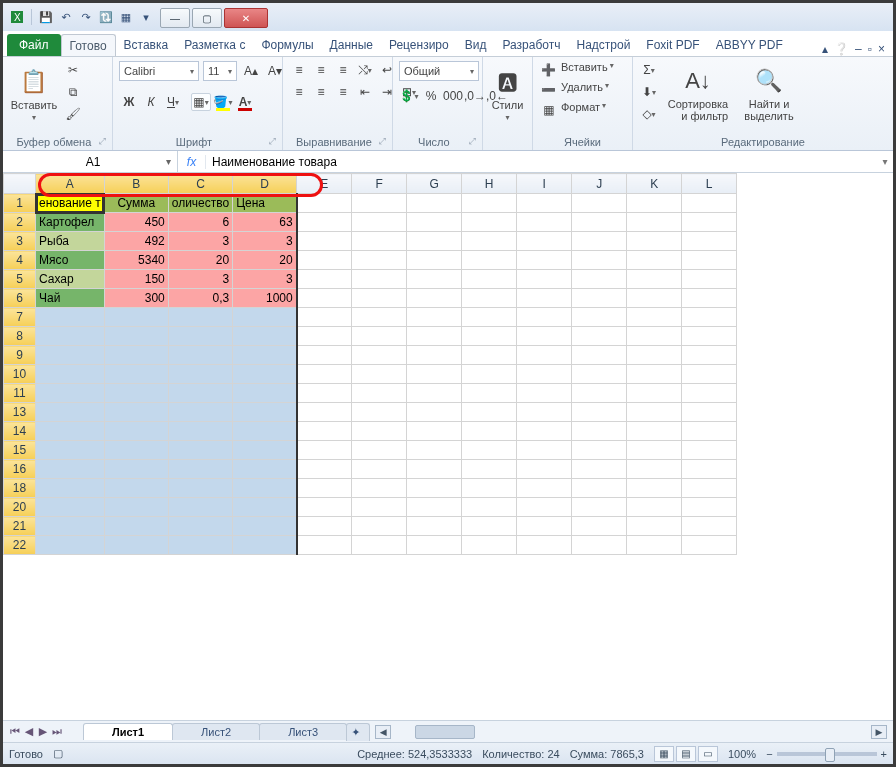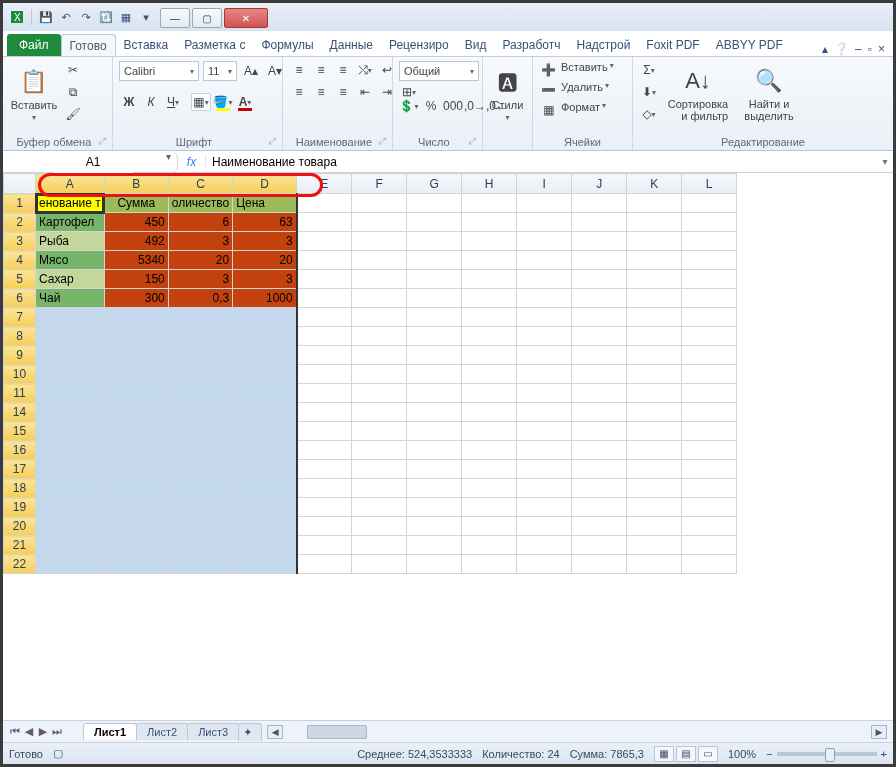--- a/index.html
+++ b/index.html
@@ -41,21 +41,21 @@
 .sm.boxed { border: 1px solid #c7d2de; background: #fbfdff; border-radius: 2px; }
 .row3 { display: flex; gap: 2px; }
 
 .font-row { display: flex; gap: 4px; align-items: center; }
 .fname { width: 80px; height: 20px; border: 1px solid #b9c6d8; background: #fff; font-size: 11px; padding: 1px 4px; display: flex; align-items: center; justify-content: space-between; }
 .fsize { width: 34px; height: 20px; border: 1px solid #b9c6d8; background: #fff; font-size: 11px; padding: 1px 4px; display: flex; align-items: center; justify-content: space-between; }
 .caret { font-size: 8px; color: #666; }
 
 
 .fx-row { height: 22px; border-bottom: 1px solid #c7d2de; display: flex; align-items: center; font-size: 12px; }
-.name-box-wrap { position:relative; width: 175px; height: 22px; border-right: 1px solid #c7d2de; display:flex; border-radius:7px;}
+.name-box-wrap { position:relative; width: 175px; height: 22px; border-right: 1px solid #c7d2de; display:flex; align-items:center;}
 .name-box { width: 80px; margin-left: 50px; text-align: center; border: none; font-size: 12px; outline: none; }
 .name-caret { position:absolute; right:6px; color:#666; font-size:10px;}
 .fx-lbl { width: 28px; text-align: center; font-style: italic; color: #3b82f6; border-right: 1px solid #e2e8ef;}
 .fx-input { flex: 1; padding: 0 6px; }
 .fx-expand { width: 16px; text-align: center; color: #777; font-size: 10px; }
 
 
 .grid-wrap { flex: 1; position: relative; overflow: hidden; background: #fff; }
 table.grid { border-collapse: collapse; table-layout: fixed; }
 .grid th, .grid td { border: 1px solid #d4d4d4; font-size: 12px; height: 19px; padding: 0 3px; overflow: hidden; white-space: nowrap; }
@@ -64,34 +64,34 @@
 .grid tbody th { background: linear-gradient(#f6f8fb,#e8eef6); width: 32px; text-align: center; font-weight: normal; color: #2c3e50; }
 .grid tbody th.sel { background: linear-gradient(#fbe49a, #f6cf57); }
 .corner { width: 32px; background: #e8eef6; }
 
 .grid td { background: #fff; }
 .grid td.sel { background: #c3d8ec; }
 .grid td.hdr-yellow { background: #ffff00; }
 .grid td.hdr-green { background: #9bbb59; }
 .grid td.data-greenA { background: #76b56a; }
 .grid td.data-greenB { background: #c3d69b; }
-.grid td.data-blue { background: #c2410c; }
+.grid td.data-blue { background: #fca5a5; }
 .txt-r { text-align: right; }
 .active-cell { outline: 3px solid #333; outline-offset: -2px; }
 
 .thick-right { border-right: 2px solid #333 !important; }
 
 
 .red-box { position: absolute; left: 35px; top: 0px; width: 285px; height: 24px; border: 3px solid #e11; border-radius: 12px; pointer-events: none; z-index: 5; }
 
 
 .sheet-bar { height: 22px; background: #eef3f9; border-top: 1px solid #c7d2de; display: flex; align-items: center; font-size: 11px; }
 .sheet-nav { width: 80px; display: flex; gap: 2px; padding-left: 6px; color: #657; }
 .sheet-nav span { width: 12px; text-align: center; }
-.sheet-tab { padding: 2px 10px; background: #fff; border: 1px solid #bcc8d6; border-bottom: none; border-top-left-radius: 3px; border-top-right-radius: 3px; margin-right: -1px; }
+.sheet-tab { padding: 2px 28px; background: #fff; border: 1px solid #bcc8d6; border-bottom: none; border-top-left-radius: 3px; border-top-right-radius: 3px; margin-right: -1px; }
 .sheet-tab.active { font-weight: bold; background: #fff; }
 .sheet-tab.inactive { background: #dfe7f1; color: #375279; }
 .hscroll { flex: 1; margin: 0 6px; display: flex; align-items: center; }
 .hscroll .thumb { width: 60px; height: 14px; background: #cbd7e5; border: 1px solid #a6b6c8; border-radius: 2px; margin-left: 24px; }
 .hscroll .arrow { width: 16px; height: 14px; border: 1px solid #a6b6c8; background: #e8eef6; text-align: center; line-height: 12px; font-size: 9px; color: #456; }
 
 
 .status-bar { height: 22px; background: linear-gradient(#eaf0f7, #dbe5f1); border-top: 1px solid #c7d2de; display: flex; align-items: center; font-size: 11px; color: #3a4c5e; padding: 0 6px; gap: 10px; }
 .status-bar .sp { flex: 1; }
 .view-btns { display: flex; gap: 2px; }
@@ -220,25 +220,25 @@
         </div>
         <div class="row3">
           <span class="sm">≡</span>
           <span class="sm">≡</span>
           <span class="sm">≡</span>
           <span class="sm">⇤</span>
           <span class="sm">⇥</span>
           <span class="sm">⊞<span class="caret">▾</span></span>
         </div>
       </div>
-      <div class="label"><span>Наименование</span><span class="launcher">⤢</span></div>
+      <div class="label"><span>Выравнивание</span><span class="launcher">⤢</span></div>
     </div>
 
     <div class="rgroup" style="width:90px;">
-      <div class="body" style="flex-direction:column;gap:16px;">
+      <div class="body" style="flex-direction:column;gap:6px;">
         <div class="fname" style="width:80px;">
             <span>Общий</span>
             <span class="caret">▾</span>
           </div>
         <div class="row3">
           <span class="sm">💲<span class="caret">▾</span></span>
           <span class="sm">%</span>
           <span class="sm">000</span>
           <span class="sm">,0→</span>
           <span class="sm">,0←</span>
@@ -491,20 +491,35 @@
             <td></td>
             <td></td>
             <td></td>
             <td></td>
             <td></td>
             <td></td>
             <td></td>
             <td></td>
           </tr>
           <tr>
+            <th class="sel">13</th>
+            <td class="sel"></td>
+            <td class="sel"></td>
+            <td class="sel"></td>
+            <td class="sel thick-right"></td>
+            <td></td>
+            <td></td>
+            <td></td>
+            <td></td>
+            <td></td>
+            <td></td>
+            <td></td>
+            <td></td>
+          </tr>
+          <tr>
             <th class="sel">14</th>
             <td class="sel"></td>
             <td class="sel"></td>
             <td class="sel"></td>
             <td class="sel thick-right"></td>
             <td></td>
             <td></td>
             <td></td>
             <td></td>
             <td></td>
@@ -536,51 +551,21 @@
             <td></td>
             <td></td>
             <td></td>
             <td></td>
             <td></td>
             <td></td>
             <td></td>
             <td></td>
           </tr>
           <tr>
-            <th class="sel">17</th>
-            <td class="sel"></td>
-            <td class="sel"></td>
-            <td class="sel"></td>
-            <td class="sel thick-right"></td>
-            <td></td>
-            <td></td>
-            <td></td>
-            <td></td>
-            <td></td>
-            <td></td>
-            <td></td>
-            <td></td>
-          </tr>
-          <tr>
             <th class="sel">18</th>
-            <td class="sel"></td>
-            <td class="sel"></td>
-            <td class="sel"></td>
-            <td class="sel thick-right"></td>
-            <td></td>
-            <td></td>
-            <td></td>
-            <td></td>
-            <td></td>
-            <td></td>
-            <td></td>
-            <td></td>
-          </tr>
-          <tr>
-            <th class="sel">19</th>
             <td class="sel"></td>
             <td class="sel"></td>
             <td class="sel"></td>
             <td class="sel thick-right"></td>
             <td></td>
             <td></td>
             <td></td>
             <td></td>
             <td></td>
             <td></td>

